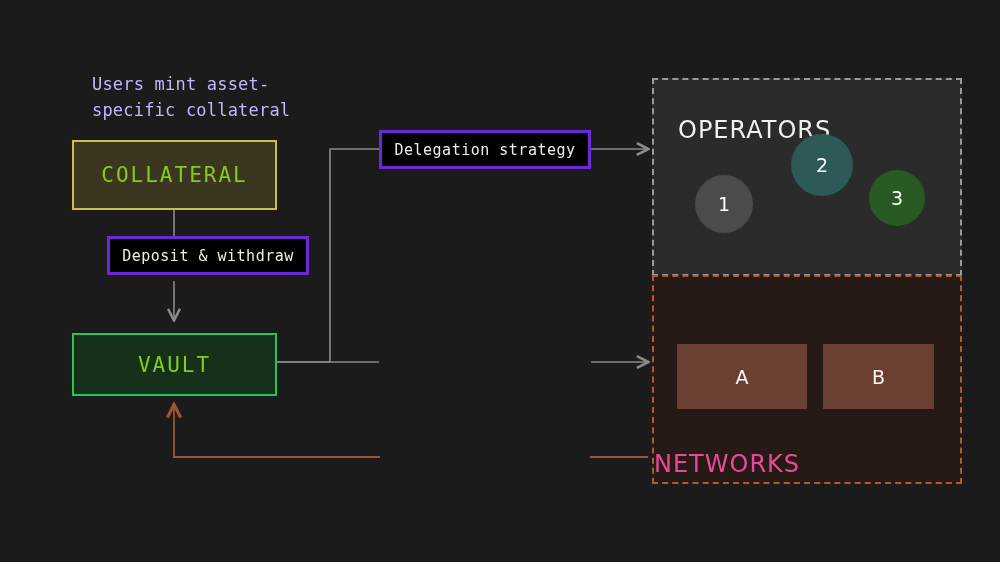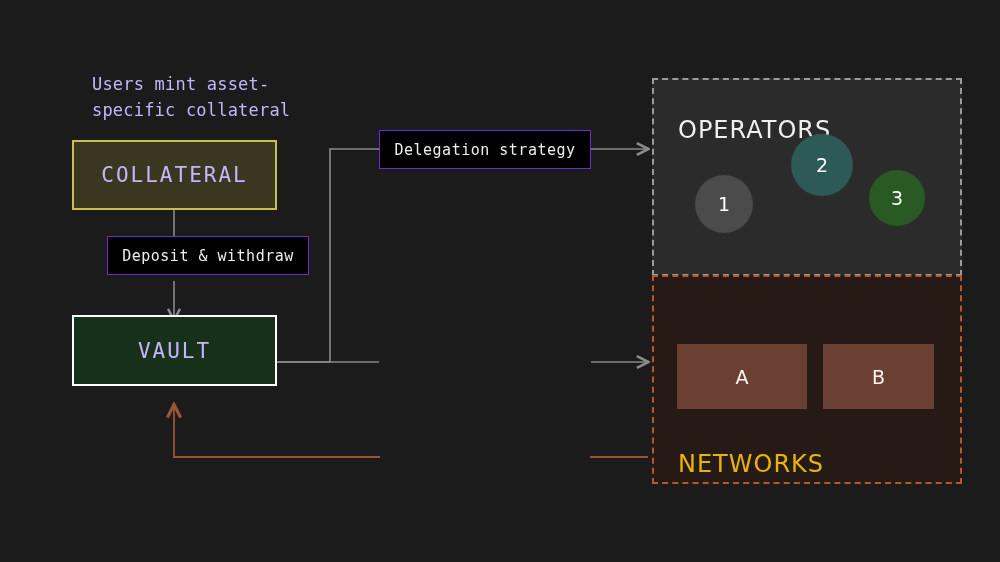--- a/index.html
+++ b/index.html
@@ -34,45 +34,45 @@
     white-space: pre-line;
     margin-top: 14px;
   }
   .node {
     position: absolute;
     box-sizing: border-box;
     display: flex;
     align-items: center;
     justify-content: center;
     text-align: center;
-    color: #c4b5fd;
+    color: #84cc16;
   }
   .node-collateral {
     left: 72px; top: 140px; width: 205px; height: 70px;
     background: #3a3620;
     border: 2px solid #c9bf4a;
     font-size: 21px;
     letter-spacing: 2px;
   }
   .node-vault {
-    left: 72px; top: 315px; width: 205px; height: 71px;
+    left: 72px; top: 333px; width: 205px; height: 63px;
     background: #16301a;
-    border: 2px solid #ffffff;
+    border: 2px solid #22c55e;
     font-size: 21px;
     letter-spacing: 2px;
   }
   .label-box {
     position: absolute;
     box-sizing: border-box;
     display: flex;
     align-items: center;
     justify-content: center;
     text-align: center;
     background: #000000;
-    border: 1px solid #6d28d9;
+    border: 3px solid #6d28d9;
     color: #eeeeee;
     font-size: 15px;
     line-height: 20px;
     letter-spacing: 0.5px;
   }
   .lb-deposit { left: 74px; top: 236px; width: 202px; height: 39px; margin-left: 33px; }
   .lb-delegation { left: 379px; top: 130px; width: 212px; height: 39px; }
   .lb-optin-define { left: 379px; top: 340px; width: 212px; height: 52px; }
   .lb-accept {
     left: 380px; top: 437px; width: 210px; height: 39px;
@@ -100,21 +100,21 @@
     border: 2px dashed #b5582c;
   }
   .panel-title {
     position: absolute;
     font-size: 24px;
     letter-spacing: 1px;
     font-family: "DejaVu Sans", "Liberation Sans", sans-serif;
     margin-top: 12px;
   }
   .title-operators { left: 678px; top: 104px; color: #f0f0f0; }
-  .title-networks { left: 678px; top: 438px; color: #eab308; }
+  .title-networks { left: 654px; top: 438px; color: #ec4899; }
   .net-box {
     position: absolute;
     box-sizing: border-box;
     display: flex;
     align-items: center;
     justify-content: center;
     background: #6b4033;
     color: #fbf6f2;
     font-size: 19px;
     font-family: "DejaVu Sans", "Liberation Sans", sans-serif;

